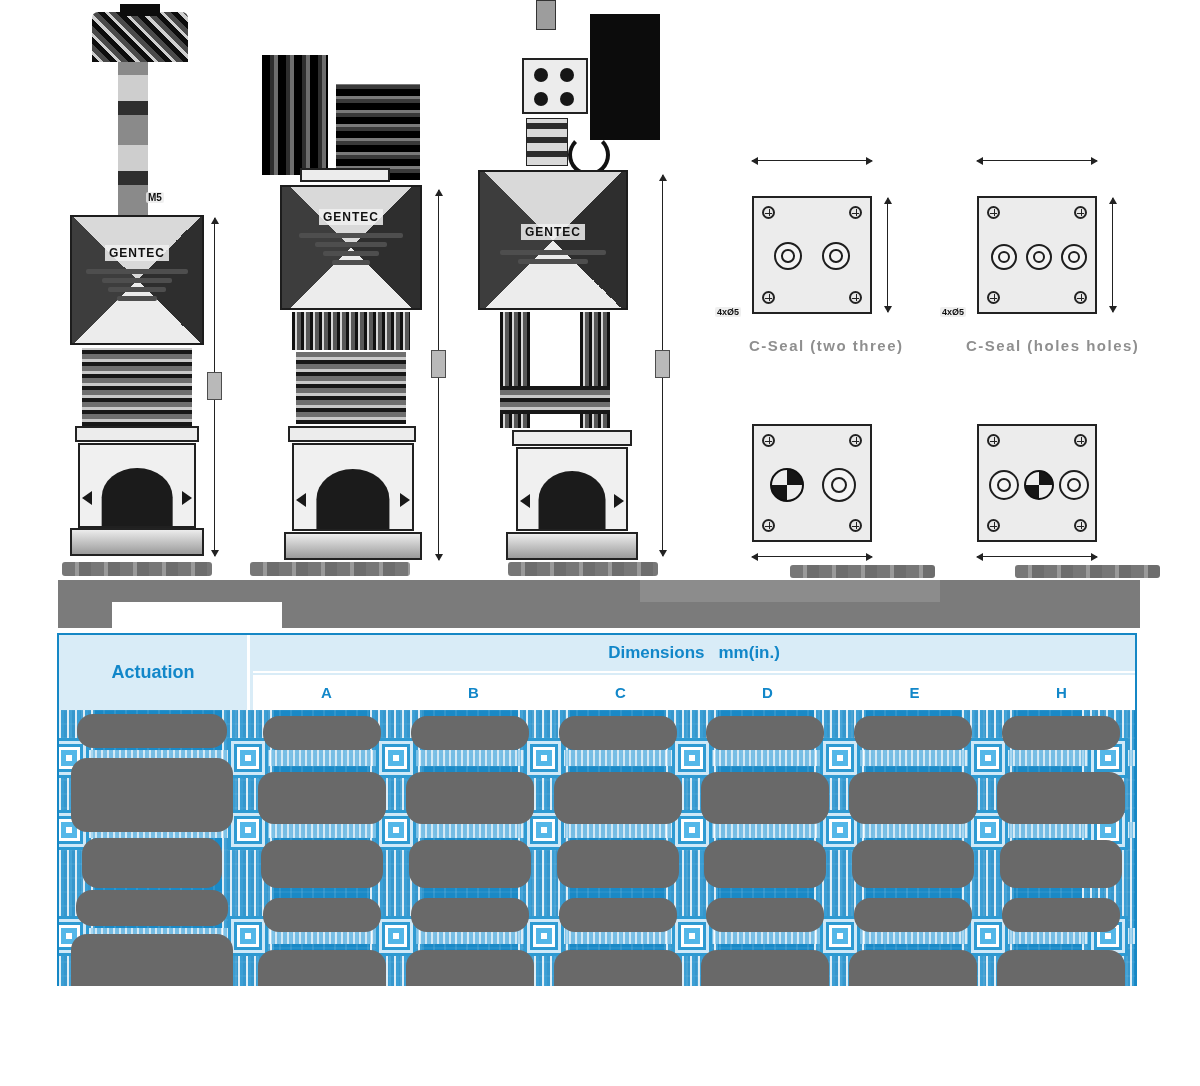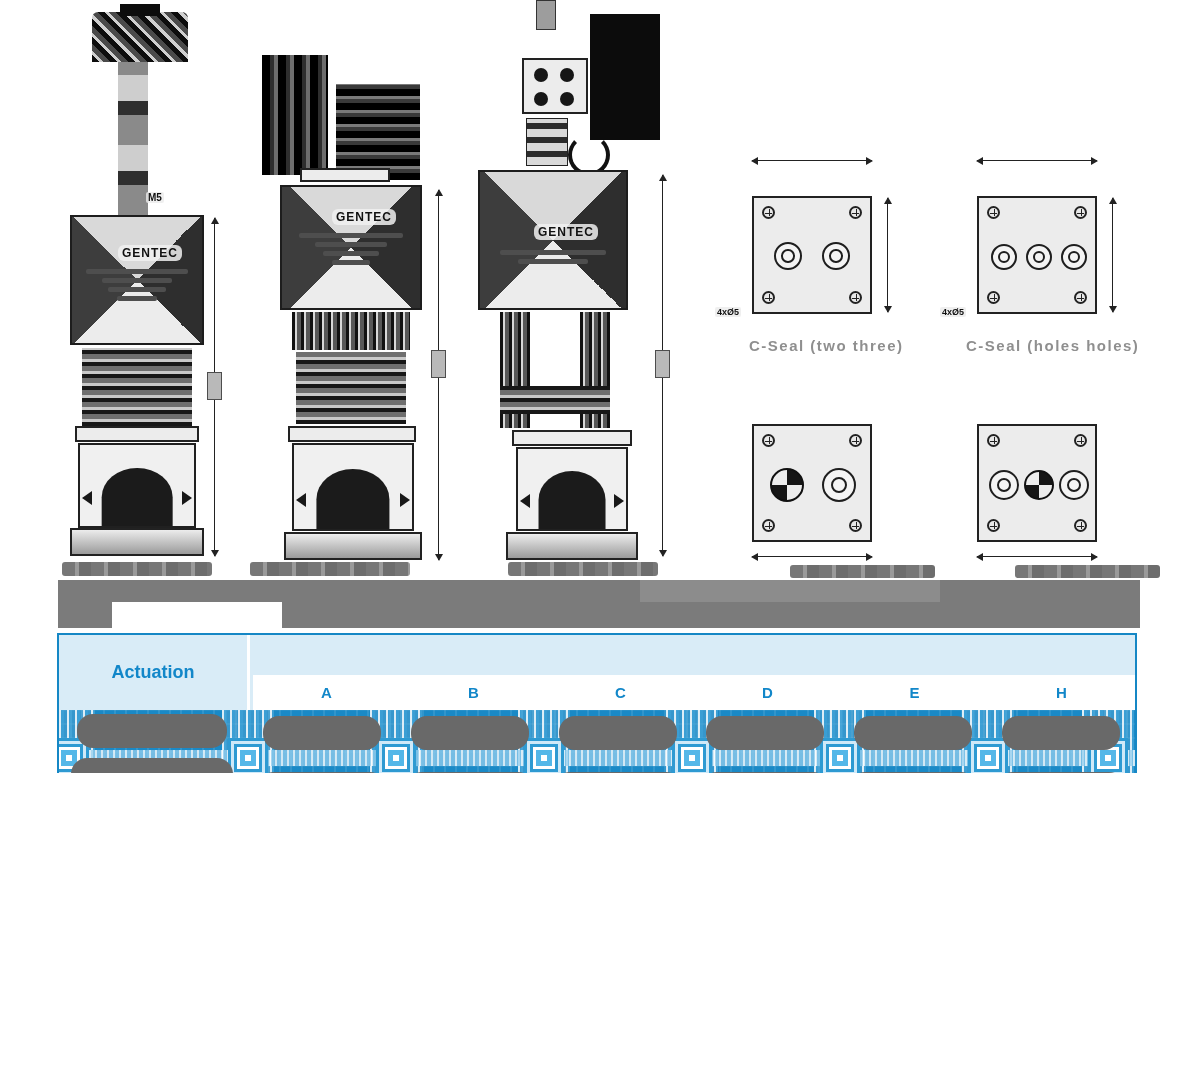--- a/index.html
+++ b/index.html
@@ -1,31 +1,31 @@
 <!DOCTYPE html>
 <html><head>
 <meta charset="utf-8">
 <style>
   html,body{margin:0;padding:0;background:#fff;}
-  .sheet{position:relative;width:1200px;height:773px;background:#fff;overflow:hidden;
+  .sheet{position:relative;width:1200px;height:986px;background:#fff;overflow:hidden;
          font-family:"Liberation Sans",sans-serif;}
   .abs{position:absolute;}
 
   
   .tex-x{background:conic-gradient(from 45deg at 50% 50%,#2e2e2e 0 90deg,#ececec 90deg 180deg,#3d3d3d 180deg 270deg,#d9d9d9 270deg 360deg);border:2px solid #1d1d1d;}
   .tex-h{background:repeating-linear-gradient(0deg,#181818 0 4px,#c9c9c9 4px 7px,#6f6f6f 7px 12px);}
   .tex-v{background:repeating-linear-gradient(90deg,#121212 0 3px,#d8d8d8 3px 5px,#585858 5px 9px);}
   .tex-n{background:repeating-linear-gradient(45deg,#0d0d0d 0 5px,#cfcfcf 5px 8px,#4a4a4a 8px 13px);}
   .blk{background:#0c0c0c;}
   .lgt{background:#ececec;border:2px solid #222;}
   .garble{background:repeating-linear-gradient(90deg,#777 0 13px,#9a9a9a 13px 17px,#6d6d6d 17px 29px);border-radius:3px;}
   .specbar{background:#4e4e4e;height:5px;border-radius:2px;margin:4px auto 0;}
 
   .brand{font-weight:bold;color:#111;text-align:center;letter-spacing:1px;
-         background:rgba(240,240,240,.85);border-radius:6px;padding:1px 4px;margin-left:13px;}
+         background:rgba(240,240,240,.85);border-radius:0;padding:1px 4px;}
   .cap-gray{font-weight:bold;color:#8f8f8f;letter-spacing:1.5px;white-space:nowrap;}
   .tinylab{font-size:10px;font-weight:bold;color:#111;background:rgba(235,235,235,.8);padding:0 2px;border-radius:2px;white-space:nowrap;}
 
   
   .vdim{border-left:1px solid #222;width:0;}
   .vdim:before,.vdim:after{content:"";position:absolute;left:-4px;border:4px solid transparent;}
   .vdim:before{top:-1px;border-bottom:7px solid #222;border-top:none;}
   .vdim:after{bottom:-1px;border-top:7px solid #222;border-bottom:none;}
   .hdim{border-top:1px solid #222;height:0;}
   .hdim:before,.hdim:after{content:"";position:absolute;top:-4px;border:4px solid transparent;}
@@ -211,20 +211,24 @@
         <div class="abs qc" style="left:45px;top:44px;width:30px;height:30px;box-sizing:border-box;"></div>
         <div class="abs dc" style="left:80px;top:44px;width:30px;height:30px;box-sizing:border-box;"></div>
       </div>
       <div class="abs hdim" style="left:37px;top:411px;width:120px;"></div>
       <div class="abs garble" style="left:75px;top:420px;width:145px;height:13px;"></div>
     </div>
   </section>
 
   <section class="abs dim-table">
     <div class="abs th-act">Actuation</div>
+    <div class="abs th-dims">
+      <span>Dimensions</span>
+      <span>mm(in.)</span>
+    </div>
     <div class="abs th-cols">
       <div class="th-col" style="left:0px;">A</div>
       <div class="th-col" style="left:147px;">B</div>
       <div class="th-col" style="left:294px;">C</div>
       <div class="th-col" style="left:441px;">D</div>
       <div class="th-col" style="left:588px;">E</div>
       <div class="th-col" style="left:735px;">H</div>
     </div>
     <div class="abs tbody" id="tbody-layer">
         <div class="strip" style="left:-16px;"></div>

